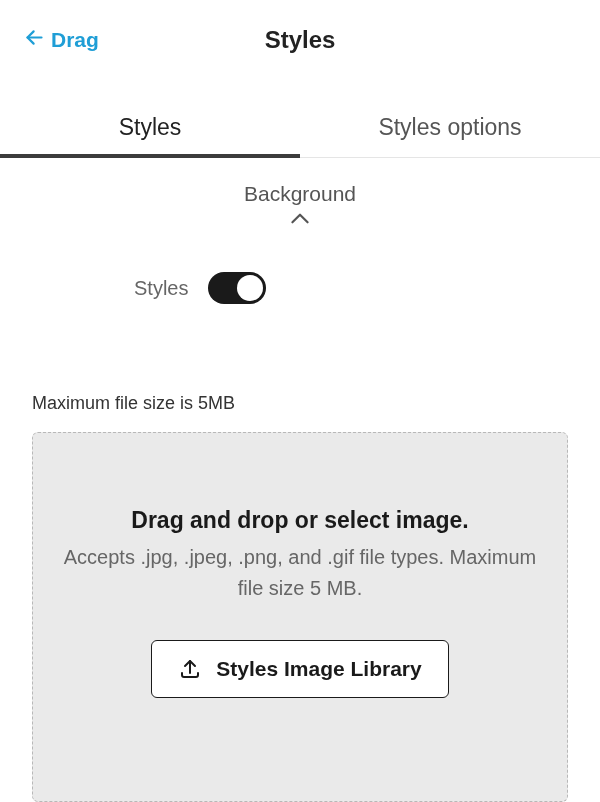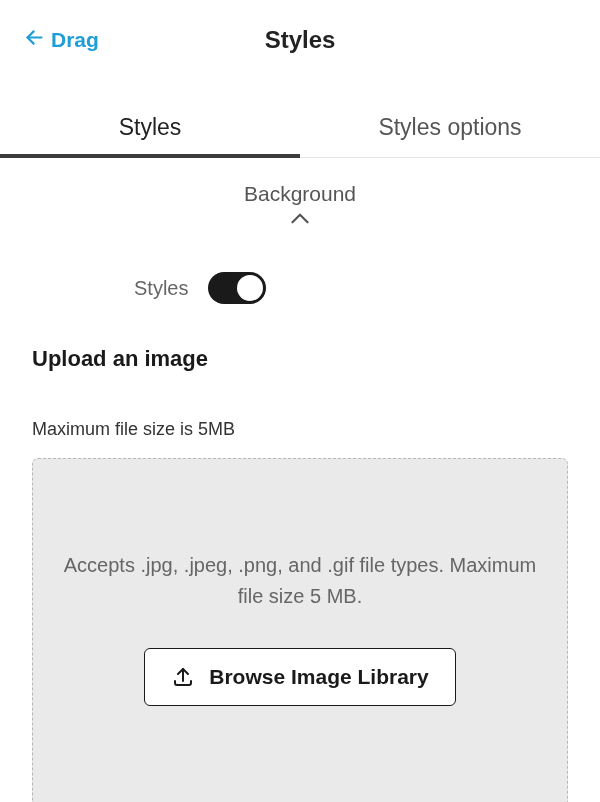--- a/index.html
+++ b/index.html
@@ -186,29 +186,29 @@
 </div>
 
 <div class="toggle-row">
   <span class="toggle-label">Styles</span>
   <div class="switch">
     <div class="switch-knob"></div>
   </div>
 </div>
 
 <div class="upload-section">
-  <div class="upload-title">Upload an image</div>
   <div class="upload-sub">Maximum file size is 5MB</div>
 
   <div class="dropzone">
+    <div class="drop-headline">Drag and drop or select image.</div>
     <div class="drop-sub">Accepts .jpg, .jpeg, .png, and .gif file types. Maximum file size 5 MB.</div>
     <button class="browse-btn">
       <span class="upload-icon">
         <svg viewBox="0 0 24 24" fill="none" stroke="currentColor" stroke-width="2" stroke-linecap="round" stroke-linejoin="round">
           <path d="M4 16v2a2 2 0 0 0 2 2h12a2 2 0 0 0 2-2v-2"></path>
           <polyline points="7 9 12 4 17 9"></polyline>
           <line x1="12" y1="4" x2="12" y2="16"></line>
         </svg>
       </span>
-      <span>Browse Image Library</span>
+      <span>Styles Image Library</span>
     </button>
   </div>
 </div>
 
 </body></html>

